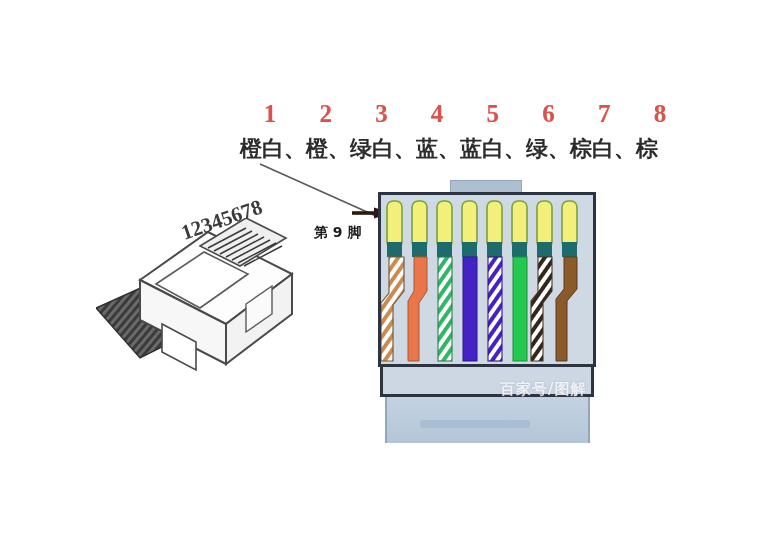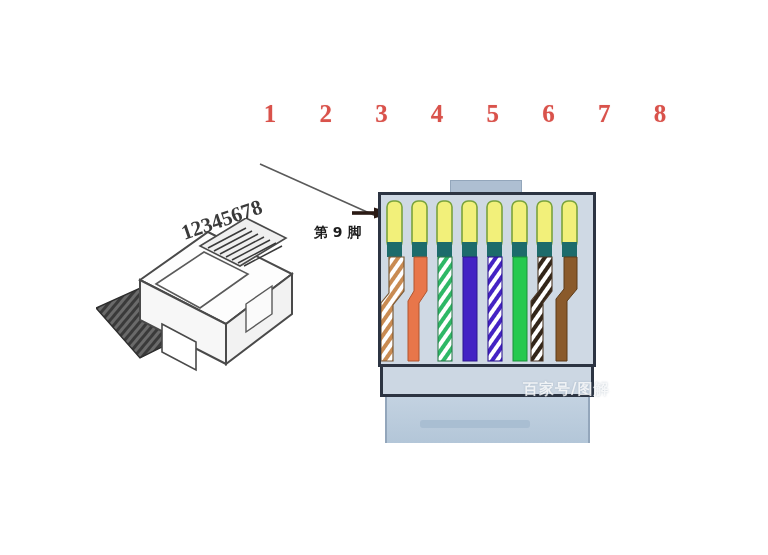--- a/index.html
+++ b/index.html
@@ -153,21 +153,21 @@
   
   .wires {
     position: absolute;
     left: 0; top: 0;
     width: 212px;
     height: 169px;
   }
 
   .watermark {
     position: absolute;
-    left: 523px;
+    left: 500px;
     top: 380px;
     font-size: 15px;
     color: rgba(255,255,255,.80);
     font-weight: 700;
     letter-spacing: 1px;
     white-space: nowrap;
     text-shadow: 0 0 2px rgba(120,140,160,.45);
     font-family: "DejaVu Sans", sans-serif;
   }
 
@@ -201,20 +201,21 @@
     <div class="pin-num">1</div>
     <div class="pin-num">2</div>
     <div class="pin-num">3</div>
     <div class="pin-num">4</div>
     <div class="pin-num">5</div>
     <div class="pin-num">6</div>
     <div class="pin-num">7</div>
     <div class="pin-num">8</div>
   </div>
 
+  <div class="color-line">橙白、橙、绿白、蓝、蓝白、绿、棕白、棕</div>
 
   <svg class="leader-line" viewBox="0 0 120 58">
     <line x1="2" y1="2" x2="118" y2="54" stroke="#5a5a5a" stroke-width="1.6"></line>
   </svg>
 
   <svg class="black-arrow" viewBox="0 0 40 12">
     <rect x="0" y="4.2" width="26" height="3.6" fill="#2a1a14"></rect>
     <polygon points="22,0.5 40,6 22,11.5" fill="#2a1a14"></polygon>
   </svg>
 

